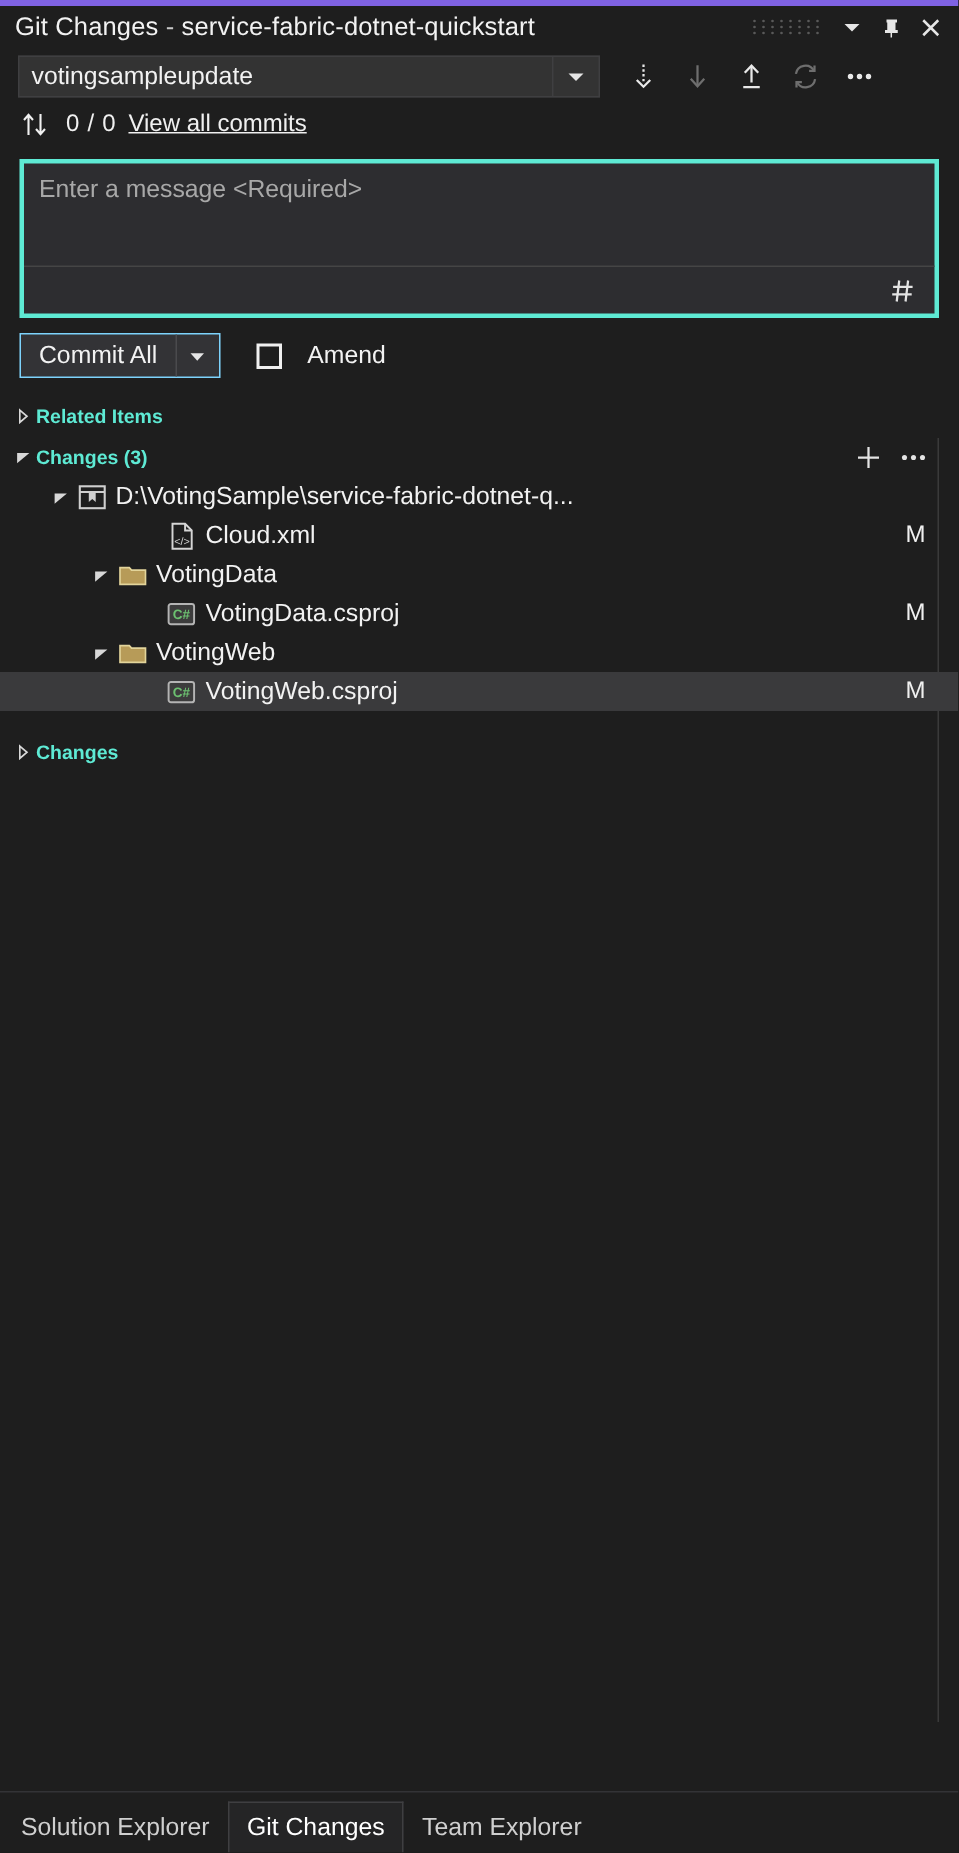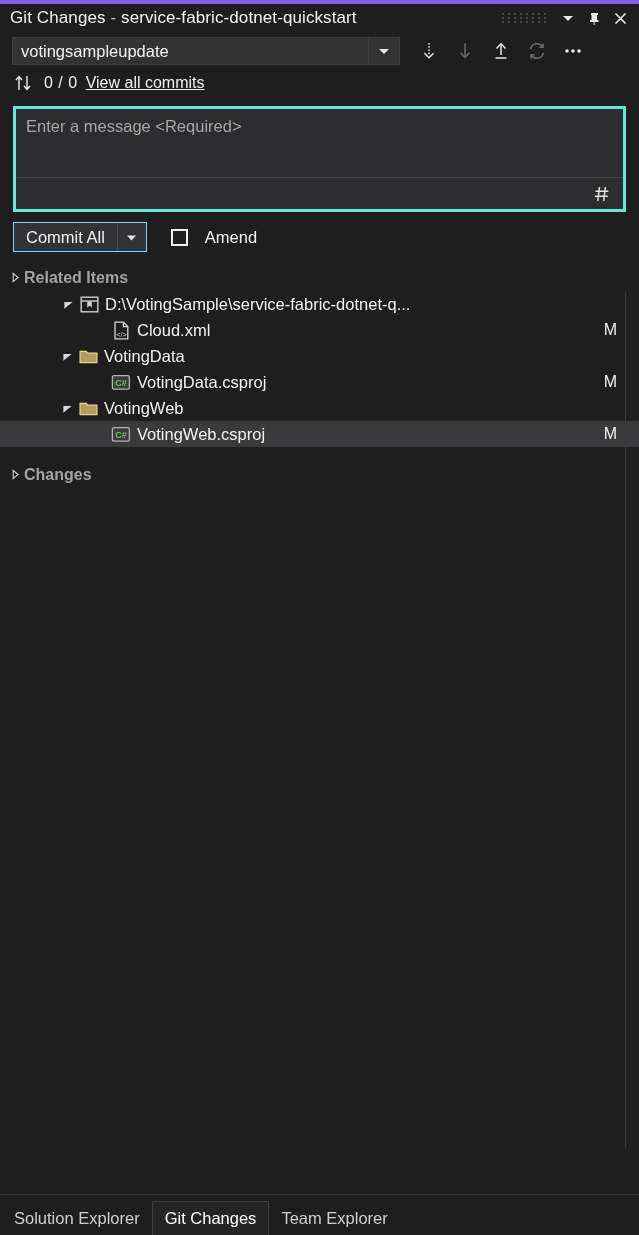--- a/index.html
+++ b/index.html
@@ -224,23 +224,23 @@
   }
   .tw {
     width: 18px;
     display: flex;
     align-items: center;
     justify-content: center;
     color: #e2e2e2;
     flex: none;
   }
   .section-title {
-    font-size: 16px;
+    font-size: 13px;
     font-weight: bold;
-    color: #a3a3a3;
+    color: #5eead4;
     white-space: nowrap;
   }
   .hdr-actions {
     position: absolute;
     right: 18px;
     top: 0;
     height: 27px;
     display: flex;
     align-items: center;
     gap: 6px;
@@ -274,21 +274,21 @@
     align-items: center;
     justify-content: center;
     margin-right: 4px;
   }
   .status {
     position: absolute;
     right: 22px;
     font-size: 16px;
     color: #f0f0f0;
   }
-  .indent-1 { padding-left: 31px; margin-left: 28px; }
+  .indent-1 { padding-left: 31px; }
   .indent-2 { padding-left: 58px; }
   .indent-3b { padding-left: 109px; }
   .folder-ic { width: 19px; height: 15px; }
   .right-edge {
     position: absolute;
     top: 28px;
     right: 13px;
     bottom: 46px;
     width: 1px;
     background: #3a3a3a;
@@ -467,20 +467,42 @@
 
     <div class="section-hdr">
       <div class="tw">
         <svg width="11" height="11" viewBox="0 0 11 11">
             <path d="M3.2 1.4 L8 5.5 L3.2 9.6 Z" fill="none" stroke="#d8d8d8" stroke-width="1.1"></path>
           </svg>
       </div>
       <span class="section-title">Related Items</span>
     </div>
 
+    <div class="section-hdr">
+      <div class="tw">
+        <svg width="11" height="11" viewBox="0 0 11 11">
+            <path d="M1.4 3 H9.6 L1.4 9.8 Z" fill="#d8d8d8"></path>
+          </svg>
+      </div>
+      <span class="section-title">Changes (3)</span>
+      <div class="hdr-actions">
+        <div class="hdr-btn">
+          <svg width="20" height="20" viewBox="0 0 20 20">
+            <path d="M10 3 V17 M3 10 H17" stroke="#e4e4e4" stroke-width="1.5" fill="none"></path>
+          </svg>
+        </div>
+        <div class="hdr-btn">
+          <svg width="20" height="8" viewBox="0 0 20 8">
+            <circle cx="4" cy="4" r="1.7" fill="#e4e4e4"></circle>
+            <circle cx="10" cy="4" r="1.7" fill="#e4e4e4"></circle>
+            <circle cx="16" cy="4" r="1.7" fill="#e4e4e4"></circle>
+          </svg>
+        </div>
+      </div>
+    </div>
 
     <div class="node indent-1">
       <div class="tw">
         <svg width="11" height="11" viewBox="0 0 11 11">
             <path d="M1.4 3 H9.6 L1.4 9.8 Z" fill="#d8d8d8"></path>
           </svg>
       </div>
       <div class="icon-slot">
         <svg width="19" height="17" viewBox="0 0 19 17">
           <rect x="1.2" y="1.2" width="16.6" height="14.6" fill="none" stroke="#cfcfcf" stroke-width="1.4"></rect>

